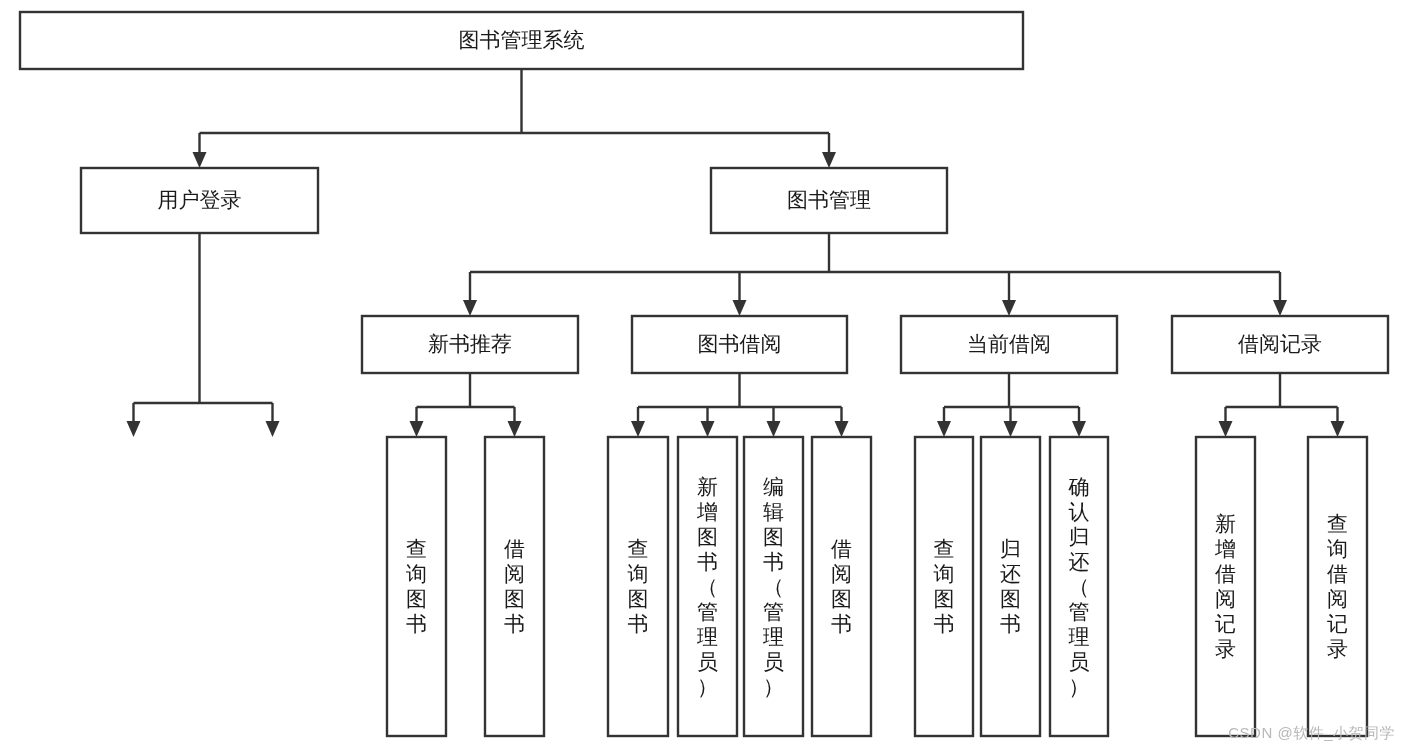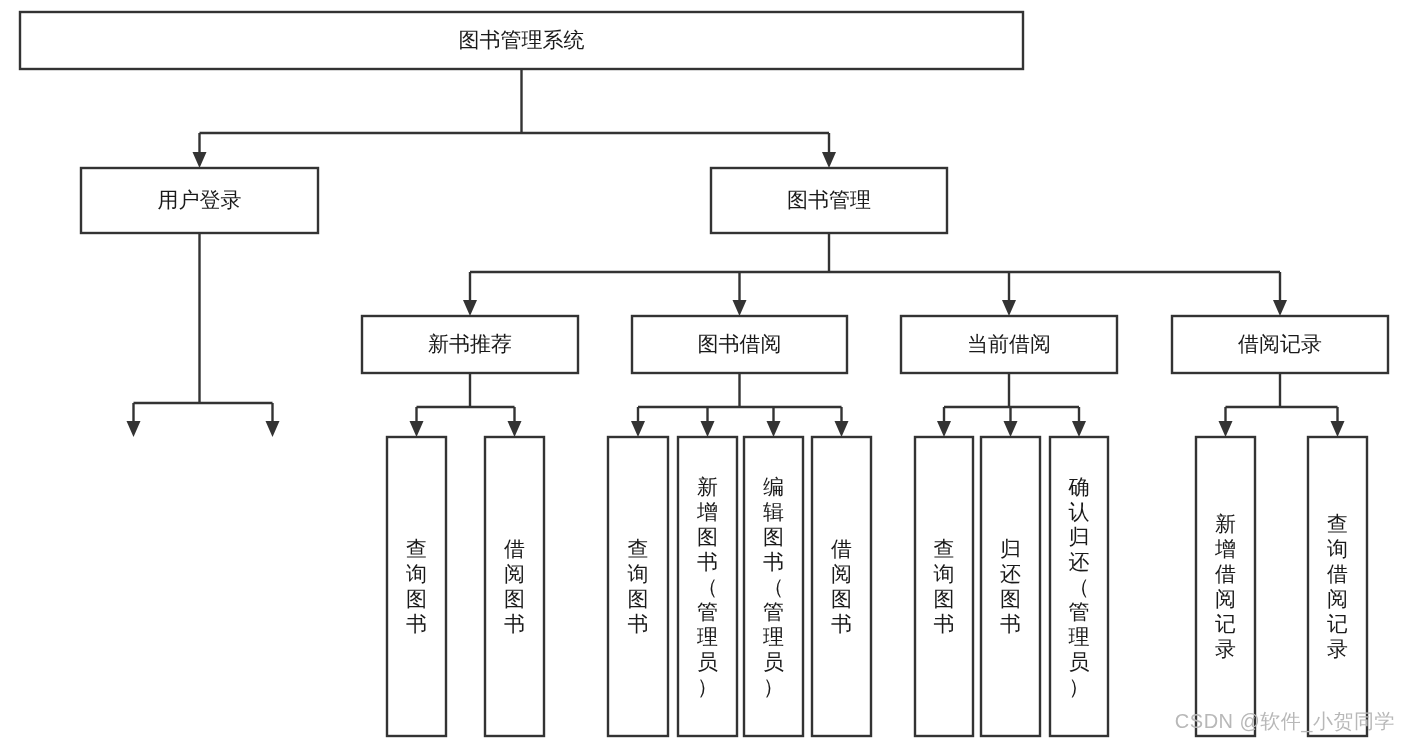--- a/index.html
+++ b/index.html
@@ -51,23 +51,23 @@
     fill: none;
     stroke-linecap: butt;
   }
   .arrow-head {
     fill: #333333;
     stroke: none;
   }
   .watermark {
     position: absolute;
     right: 10px;
-    bottom: 12px;
-    font-family: "Liberation Sans", "DejaVu Sans", sans-serif;
-    font-size: 20px;
+    bottom: 4px;
+    font-family: "Liberation Sans", "DejaVu Sans", sans-serif;
+    font-size: 15px;
     color: #b8b8b8;
     white-space: nowrap;
     letter-spacing: 0.5px;
   }
 </style>
 </head>
 <body>
 
 <div id="diagram-root">
   <svg class="diagram-canvas" id="diagram-svg" viewBox="0 0 1405 747" xmlns="http://www.w3.org/2000/svg">

